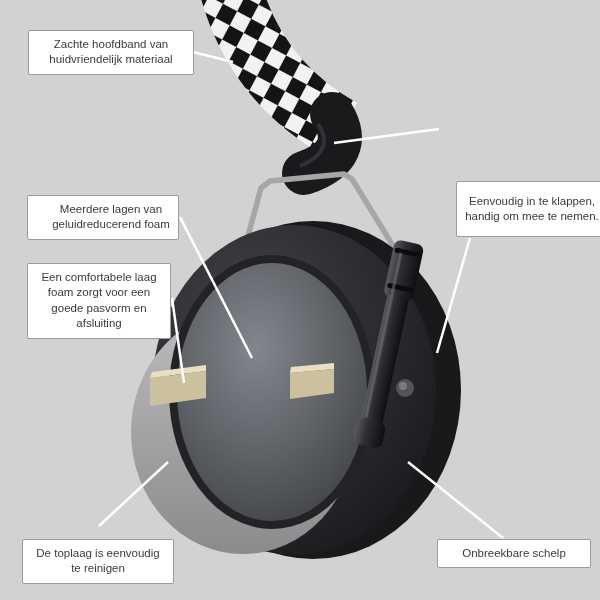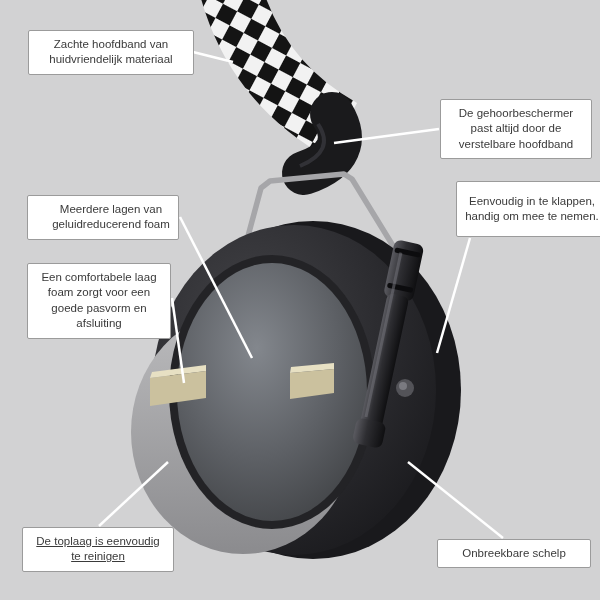--- a/index.html
+++ b/index.html
@@ -92,37 +92,34 @@
       <line x1="172" y1="298" x2="184" y2="383"></line>
       <line x1="99" y1="526" x2="168" y2="462"></line>
       <line x1="503" y1="538" x2="408" y2="462"></line>
     </g>
   </svg>
 
   <div class="callout" style="left:28px;  top:30px;  width:166px; min-height:44px;">
     <span>Zachte hoofdband van huidvriendelijk materiaal</span>
   </div>
 
-  <div class="callout" style="left:440px; top:99px;  width:152px; min-height:58px;">
-    <span>De gehoorbeschermer past altijd door de verstelbare hoofdband</span>
-  </div>
 
   <div class="callout" style="left:456px; top:181px; width:152px; min-height:56px;">
     <span>Eenvoudig in te klappen, handig om mee te nemen.</span>
   </div>
 
   <div class="callout" style="left:27px;  top:195px; width:152px; min-height:42px;padding-left:24px;">
     <span>Meerdere lagen van geluidreducerend foam</span>
   </div>
 
   <div class="callout" style="left:27px;  top:263px; width:144px; min-height:70px;">
     <span>Een comfortabele laag foam zorgt voor een goede pasvorm en afsluiting</span>
   </div>
 
-  <div class="callout" style="left:22px;  top:527px; width:152px; min-height:42px;text-decoration:underline;">
+  <div class="callout" style="left:22px;  top:539px; width:152px; min-height:42px;">
     <span>De toplaag is eenvoudig te reinigen</span>
   </div>
 
   <div class="callout" style="left:437px; top:539px; width:154px; min-height:28px;justify-content:center;">
     <span>Onbreekbare schelp</span>
   </div>
 
 </div>
 
 </body></html>

